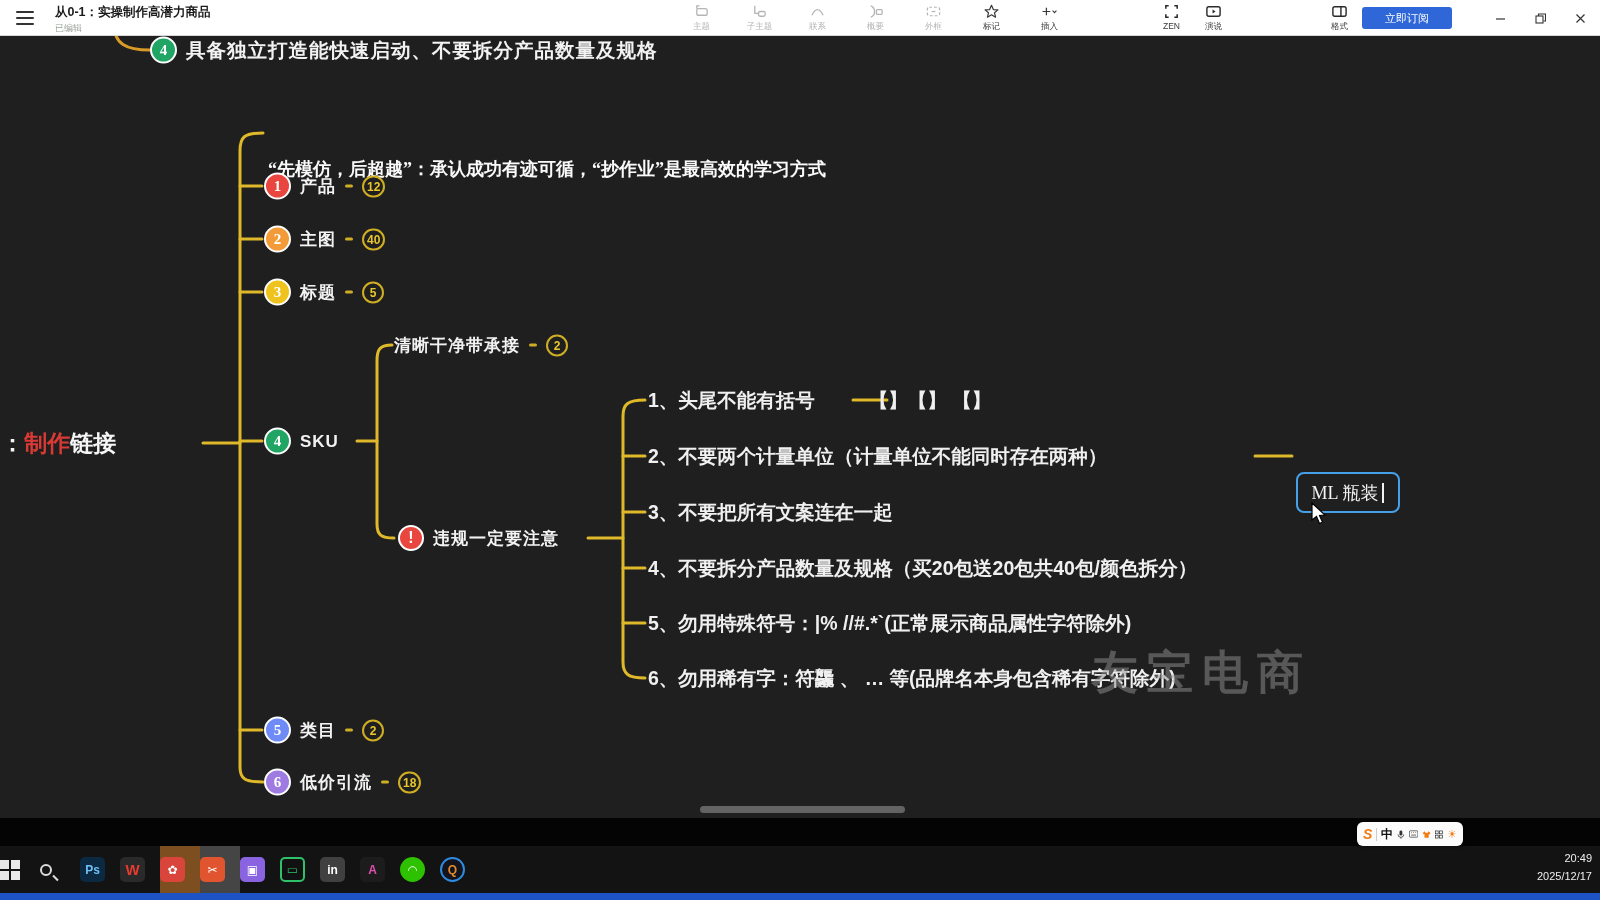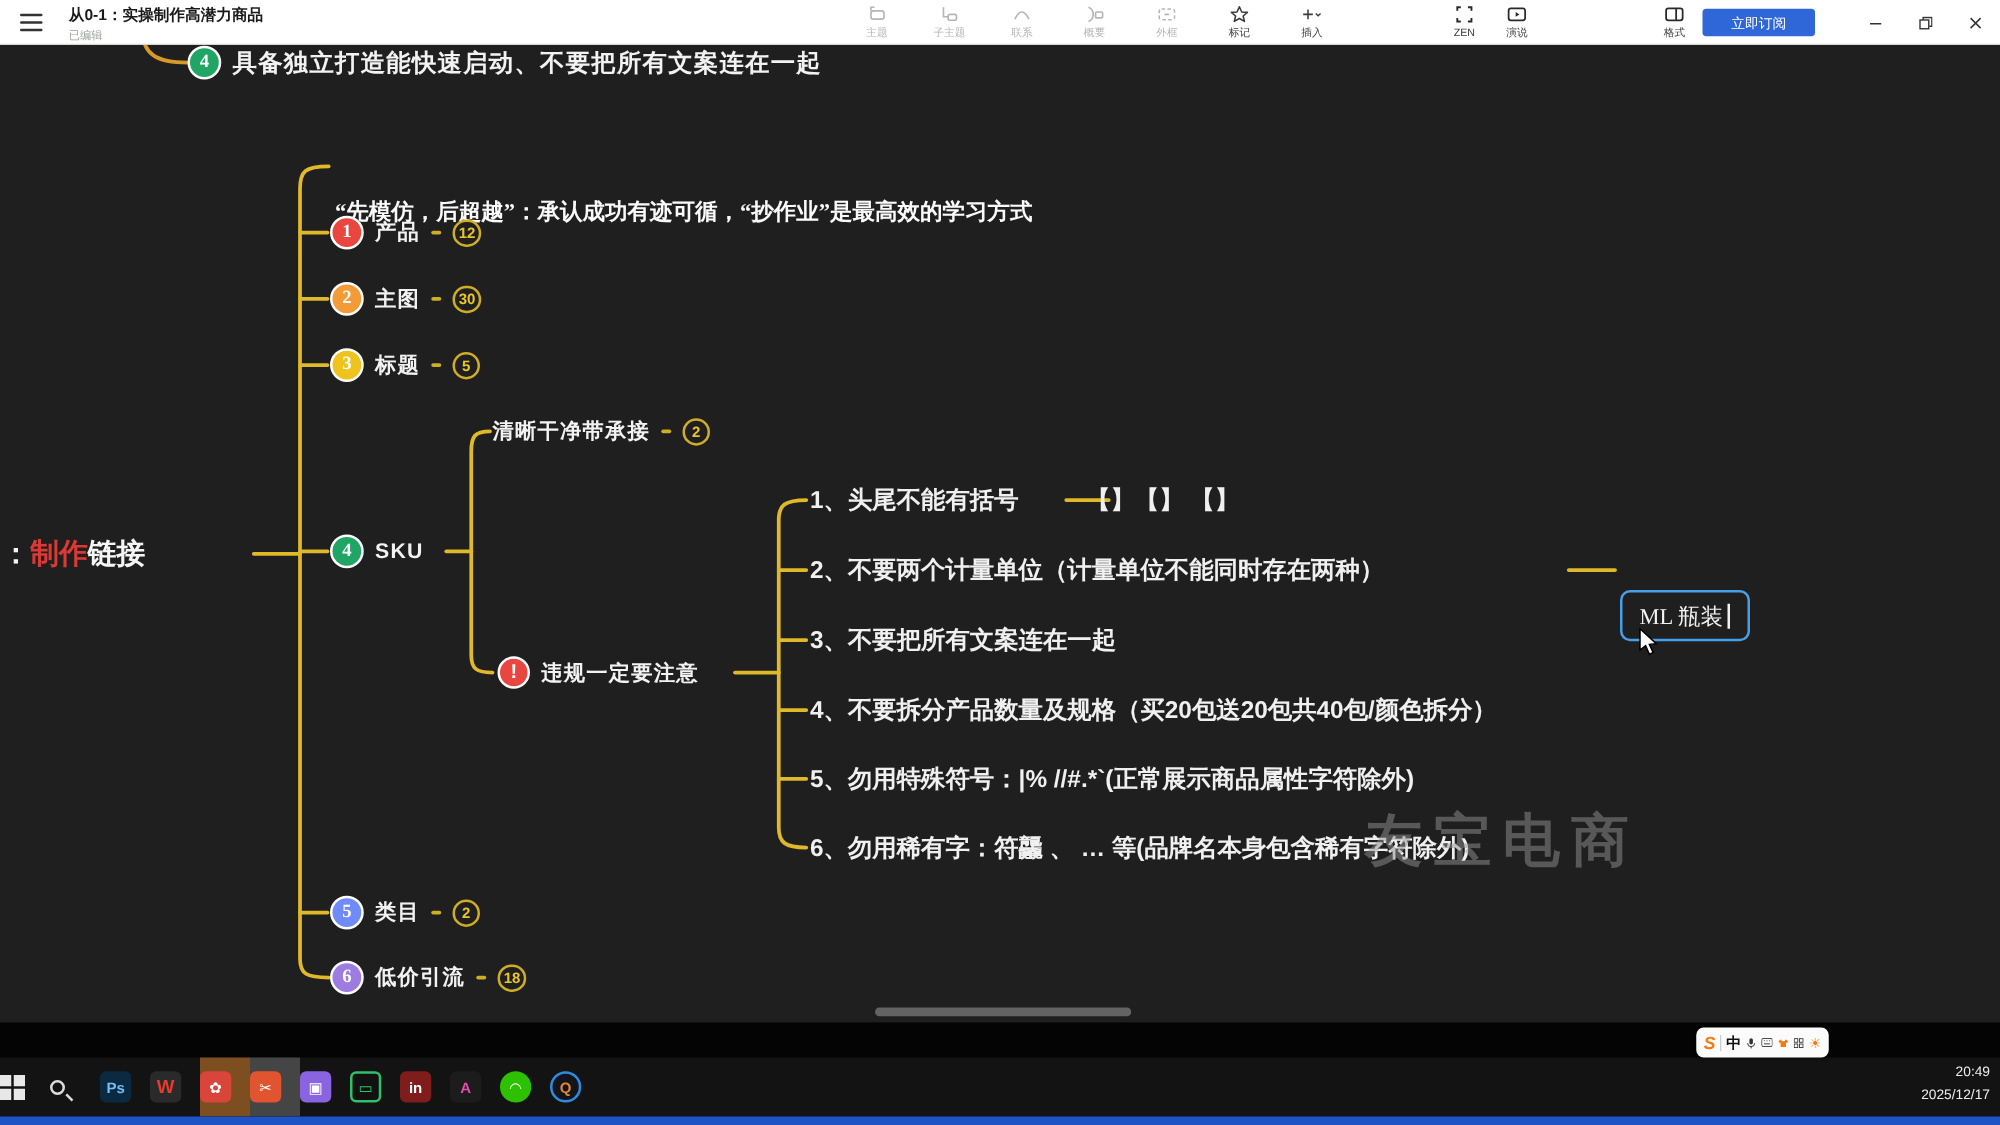--- a/index.html
+++ b/index.html
@@ -204,37 +204,37 @@
         <path d="M623 623 L645 623"></path>
 
         <path d="M853 400 L887 400"></path>
 
         <path d="M1255 456 L1292 456"></path>
       </g>
     </svg>
 
     <div class="t-row" style="left:150px; top:14px;">
       <div class="num-circle" style="background-color: rgb(33, 165, 100);">4</div>
-      <span class="n-label" style="font-size:19.5px;">具备独立打造能快速启动、不要把所有文案连在一起</span>
+      <span class="n-label" style="font-size:19.5px;">具备独立打造能快速启动、不要拆分产品数量及规格</span>
     </div>
 
     <div class="quote">“先模仿，后超越”：承认成功有迹可循，“抄作业”是最高效的学习方式</div>
 
     <div class="t-row" style="left:264px; top:150px;">
       <div class="num-circle" style="background-color: rgb(232, 70, 63);">1</div>
       <span class="n-label">产品</span>
       <div class="badge-stub"></div>
       <div class="badge">12</div>
     </div>
 
     <div class="t-row" style="left:264px; top:203px;">
       <div class="num-circle" style="background-color: rgb(242, 155, 56);">2</div>
       <span class="n-label">主图</span>
       <div class="badge-stub"></div>
-      <div class="badge">30</div>
+      <div class="badge">40</div>
     </div>
 
     <div class="t-row" style="left:264px; top:256px;">
       <div class="num-circle" style="background-color: rgb(239, 195, 29);">3</div>
       <span class="n-label">标题</span>
       <div class="badge-stub"></div>
       <div class="badge">5</div>
     </div>
 
     <div class="t-row" style="left:394px; top:309px;">
@@ -332,21 +332,21 @@
       <div class="task-icon hl-grey">
           <div class="ti-box" style="background:#e0542f;">✂</div>
         </div>
       <div class="task-icon">
           <div class="ti-box" style="background:#8a63e0;">▣</div>
         </div>
       <div class="task-icon">
           <div class="ti-box" style="background:#111; border:2px solid #2fc06a; color:#2fc06a;">▭</div>
         </div>
       <div class="task-icon">
-          <div class="ti-box" style="background:#7f1d1d;">in</div>
+          <div class="ti-box" style="background:#404040;">in</div>
         </div>
       <div class="task-icon">
           <div class="ti-box" style="background:#1c1c1c; color:#e04fae;">A</div>
         </div>
       <div class="task-icon">
           <div class="ti-box" style="background:#2dc100; border-radius:50%;">◠</div>
         </div>
       <div class="task-icon">
           <div class="ti-box" style="background:#14141c; border:2px solid #2f8be0; border-radius:50%; color:#e0892f;">Q</div>
         </div>

